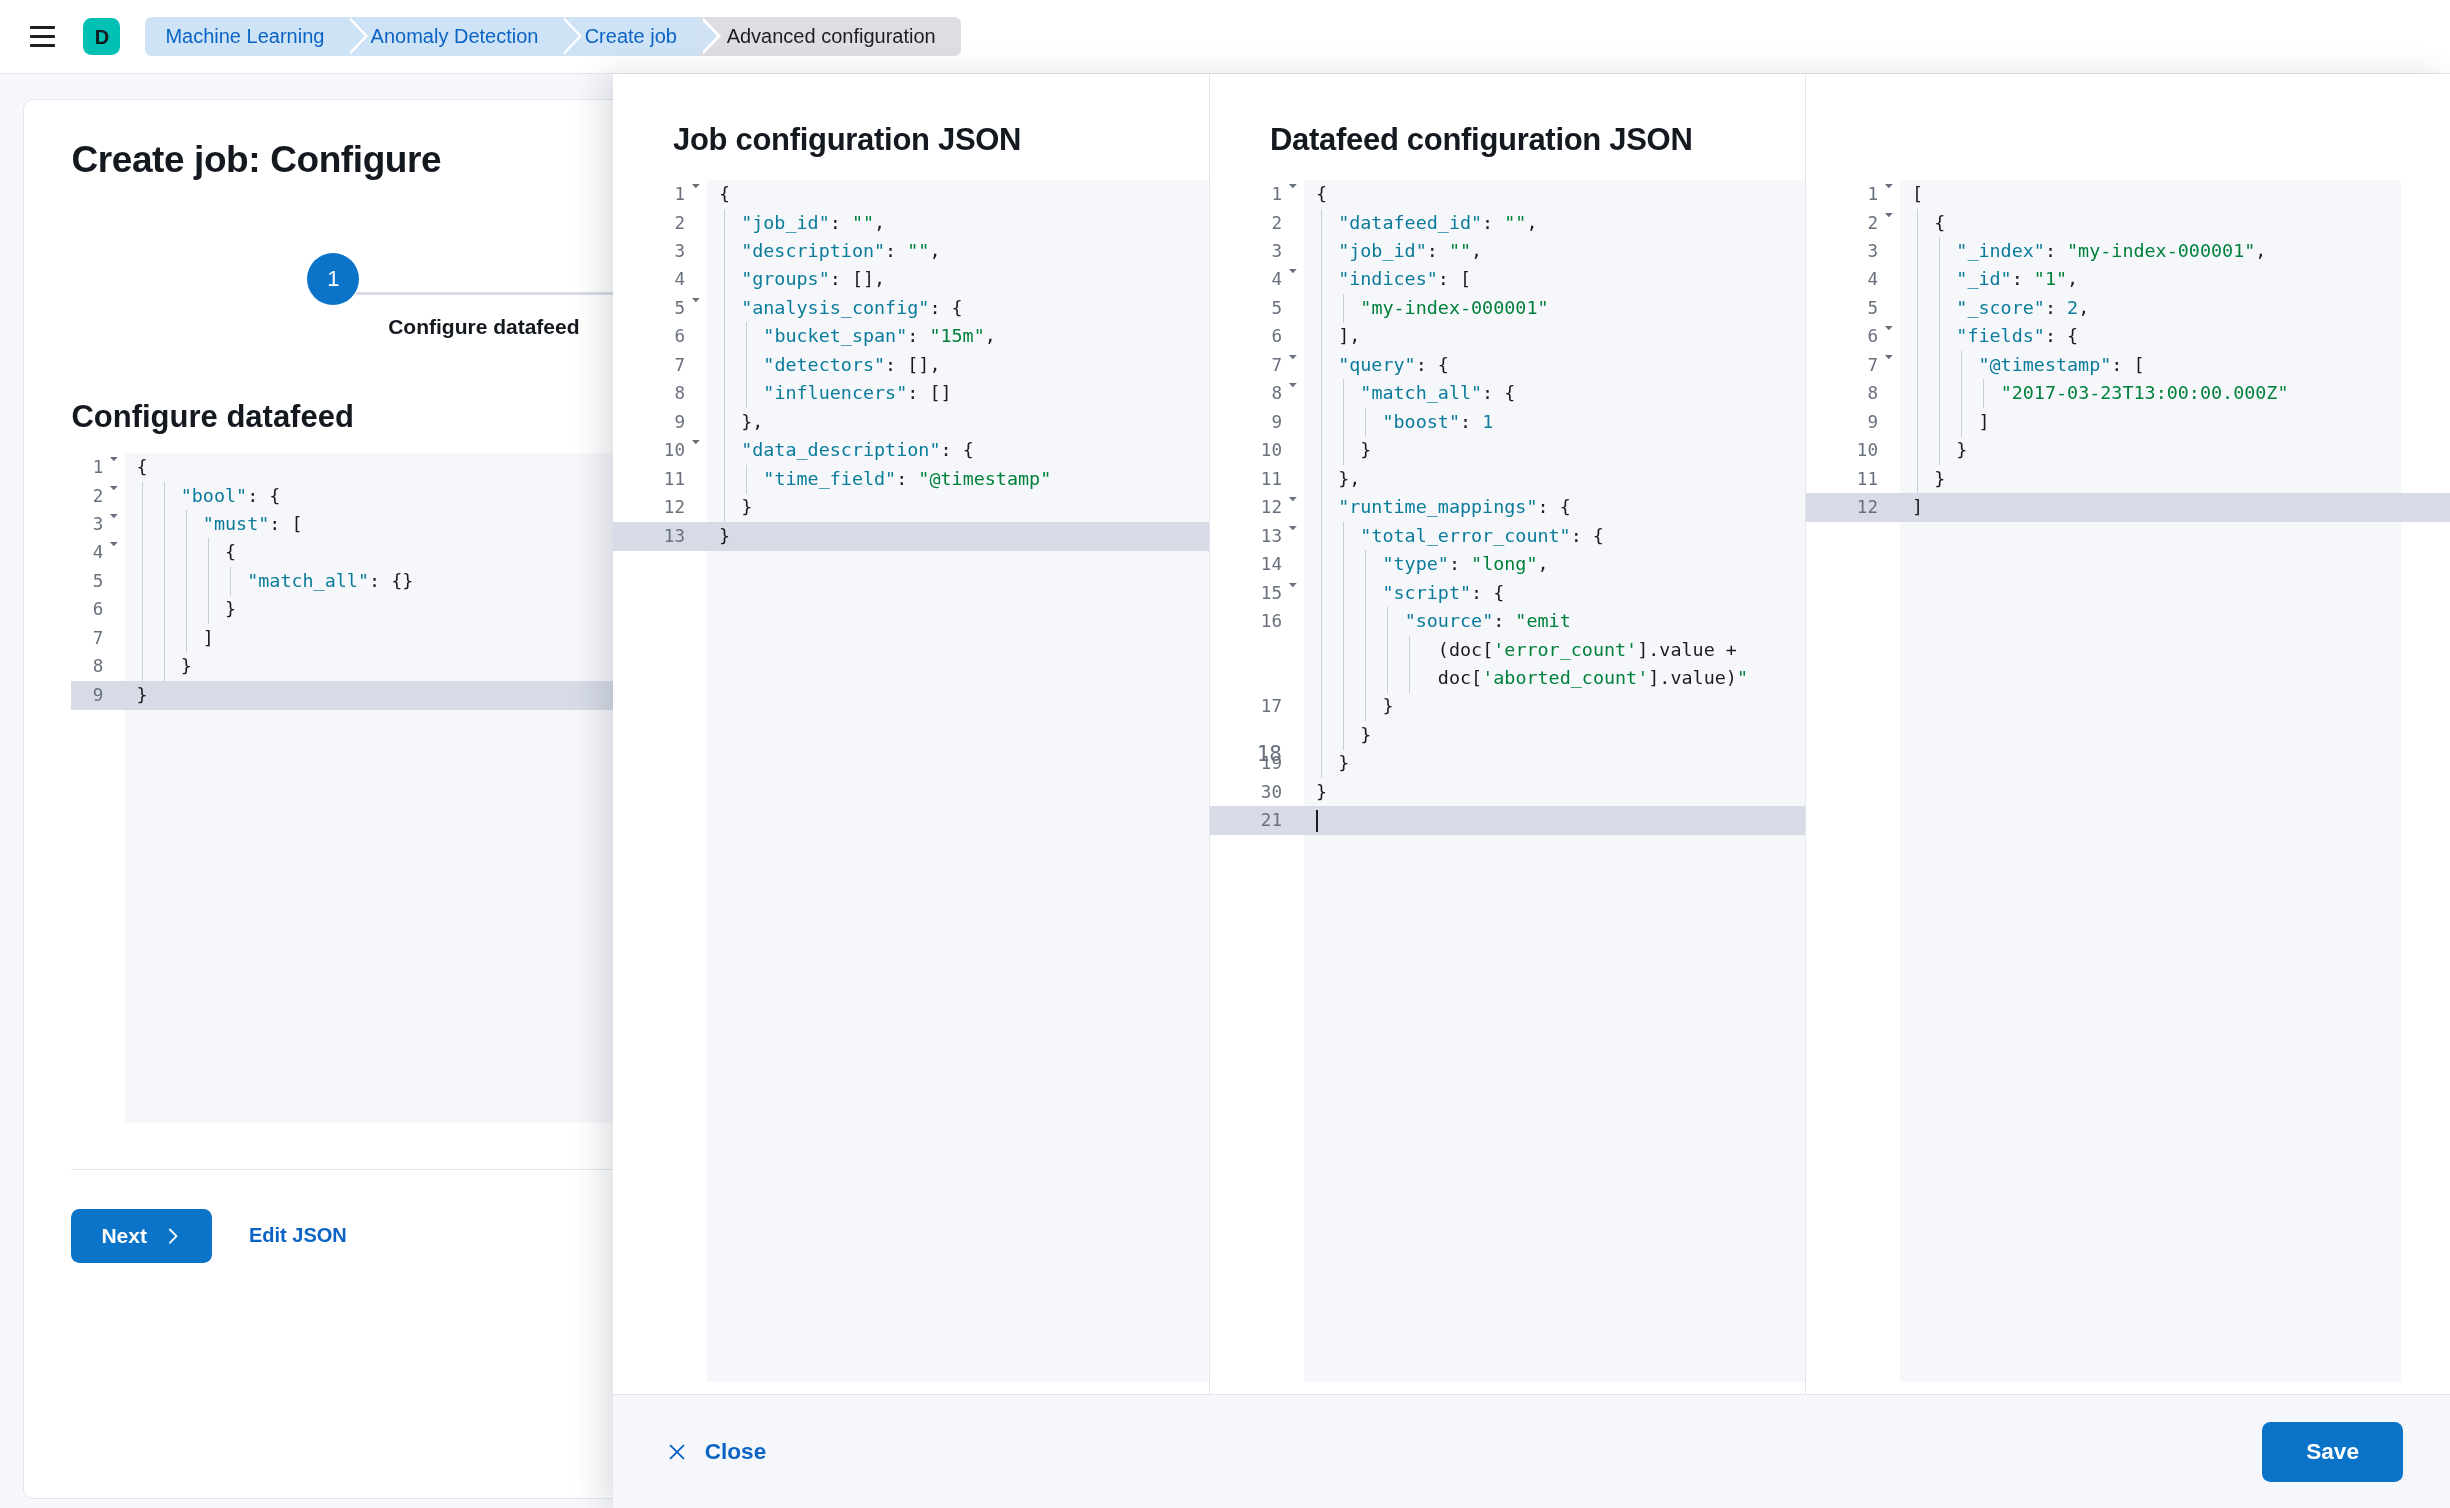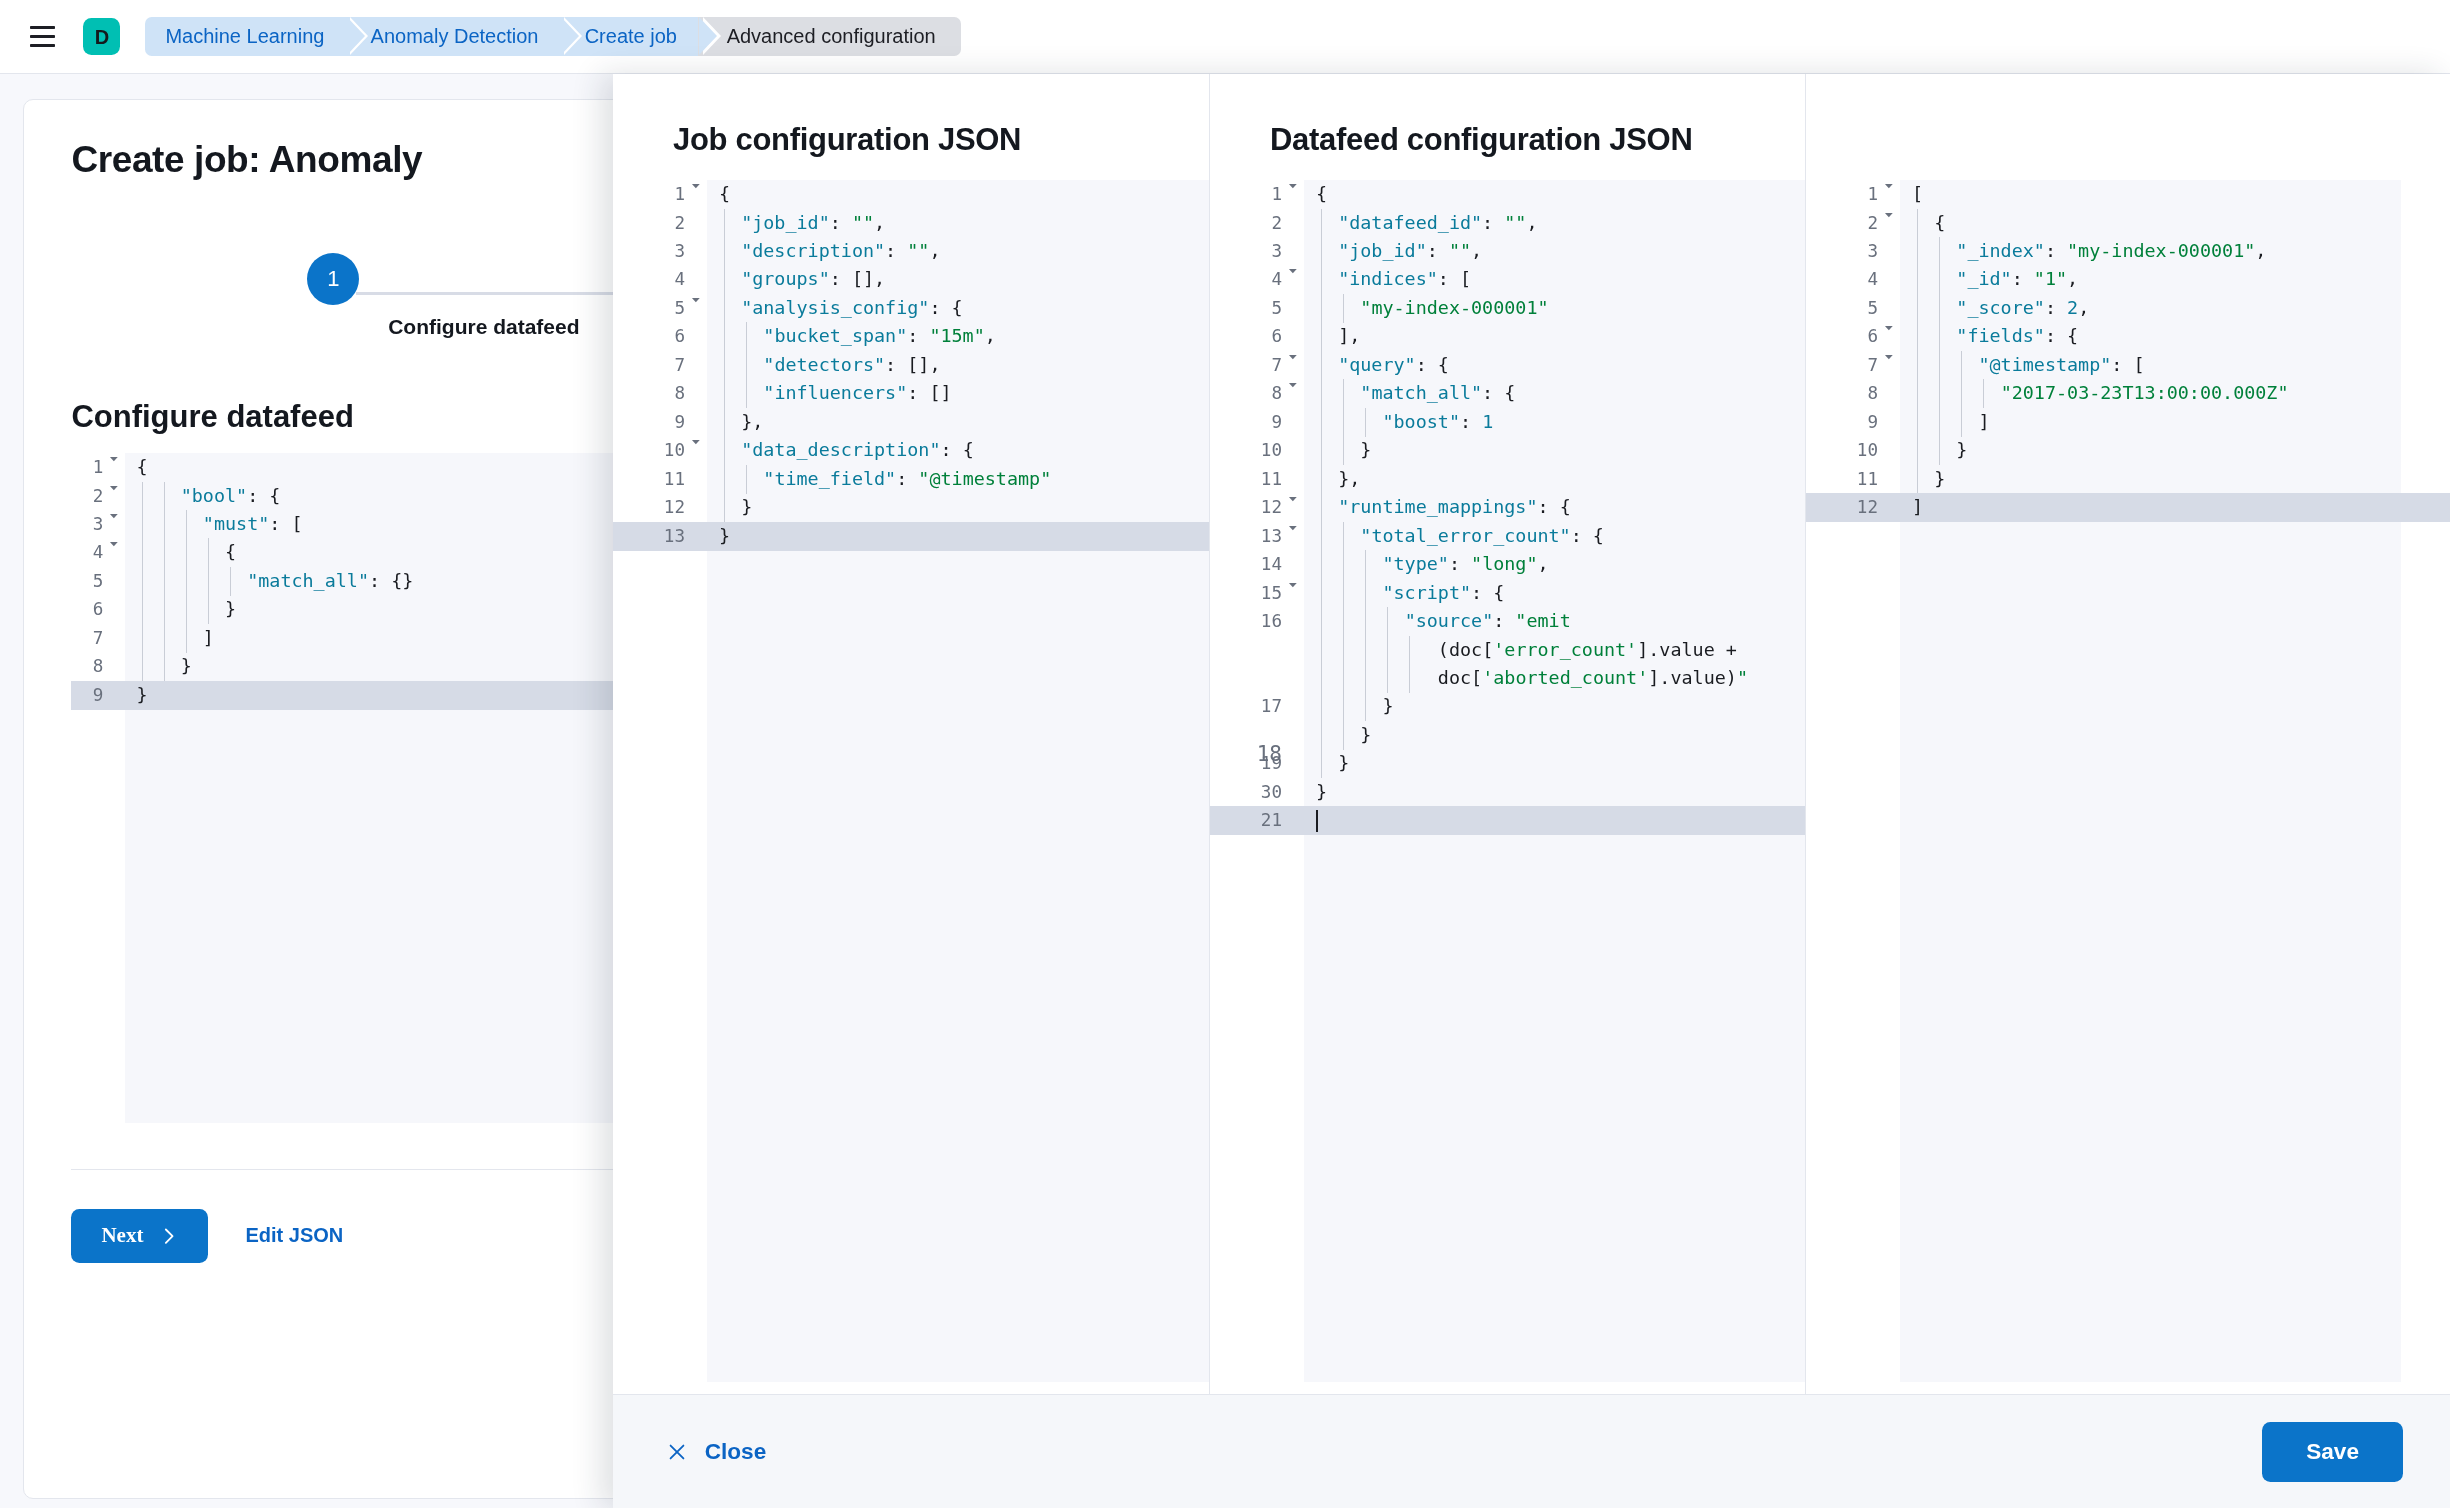--- a/index.html
+++ b/index.html
@@ -112,21 +112,21 @@
   #left-editor { position:absolute; left:0; top:18.4px; width:837px; height:670px; }
   #left-editor .content-bg { left:54px; right:0; }
 
   .link-btn { color:#0b64c4; font-size:20px; font-weight:700; cursor:pointer; }
   .divider { height:0.8px; background:#e3e6ed; margin-top:37px; }
   .btn-row { display:flex; align-items:center; gap:37px; margin-top:39px; }
   .btn-primary {
     background:#0b74c9; color:#fff; border:none; border-radius:8.4px;
     font-size:21px; font-weight:700; padding:0 30px; height:54px;
     display:flex; align-items:center; gap:16.7px; cursor:pointer;
-    font-family:Liberation Serif, serif;
+    font-family:Liberation Sans, sans-serif;
   }
 
   
   .flyout {
     position:absolute; left:613px; top:74px; width:1837px; height:1435px;
     background:#ffffff; box-shadow:-11.7px 0 28.5px rgba(30,40,60,0.14);
     z-index:10; overflow:hidden;
   }
   .flyout-body { position:absolute; left:0; top:0; right:0; height:1320px; }
   .col { position:absolute; top:0; bottom:0; }
@@ -177,21 +177,21 @@
   <nav class="breadcrumbs">
     <div class="crumb">Machine Learning</div>
     <div class="crumb">Anomaly Detection</div>
     <div class="crumb">Create job</div>
     <div class="crumb last">Advanced configuration</div>
   </nav>
 </div>
 
 <div class="page">
   <div class="page-inner">
-    <h1 class="page-title">Create job: Anomaly</h1>
+    <h1 class="page-title">Create job: Configure</h1>
 
     <div class="stepper">
       <div class="step-line"></div>
       <div class="step-circle">1</div>
       <div class="step-label">Configure datafeed</div>
     </div>
 
     <div class="section-title">Configure datafeed</div>
 
     <div style="position:relative; height:697px;">

